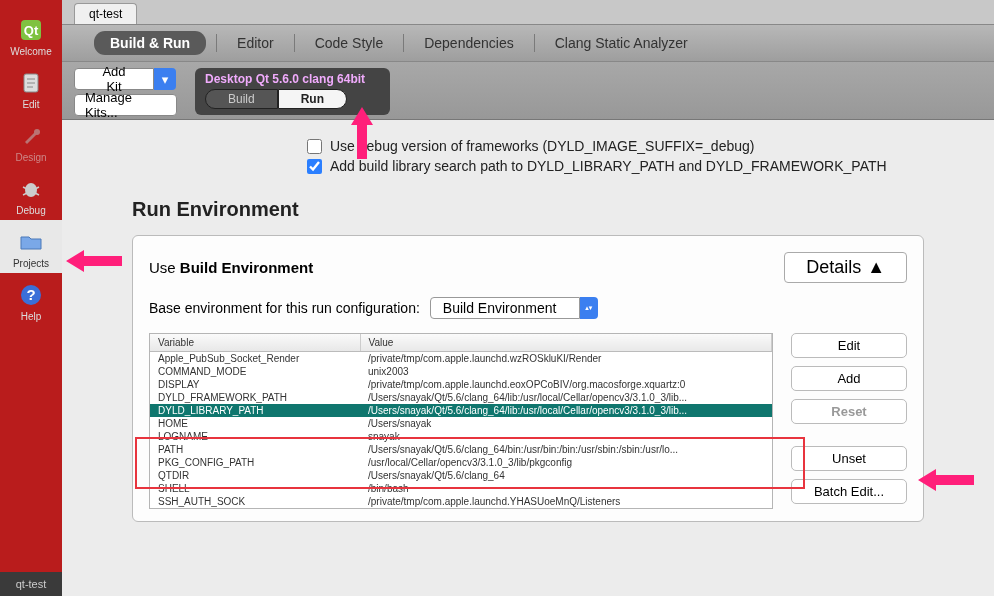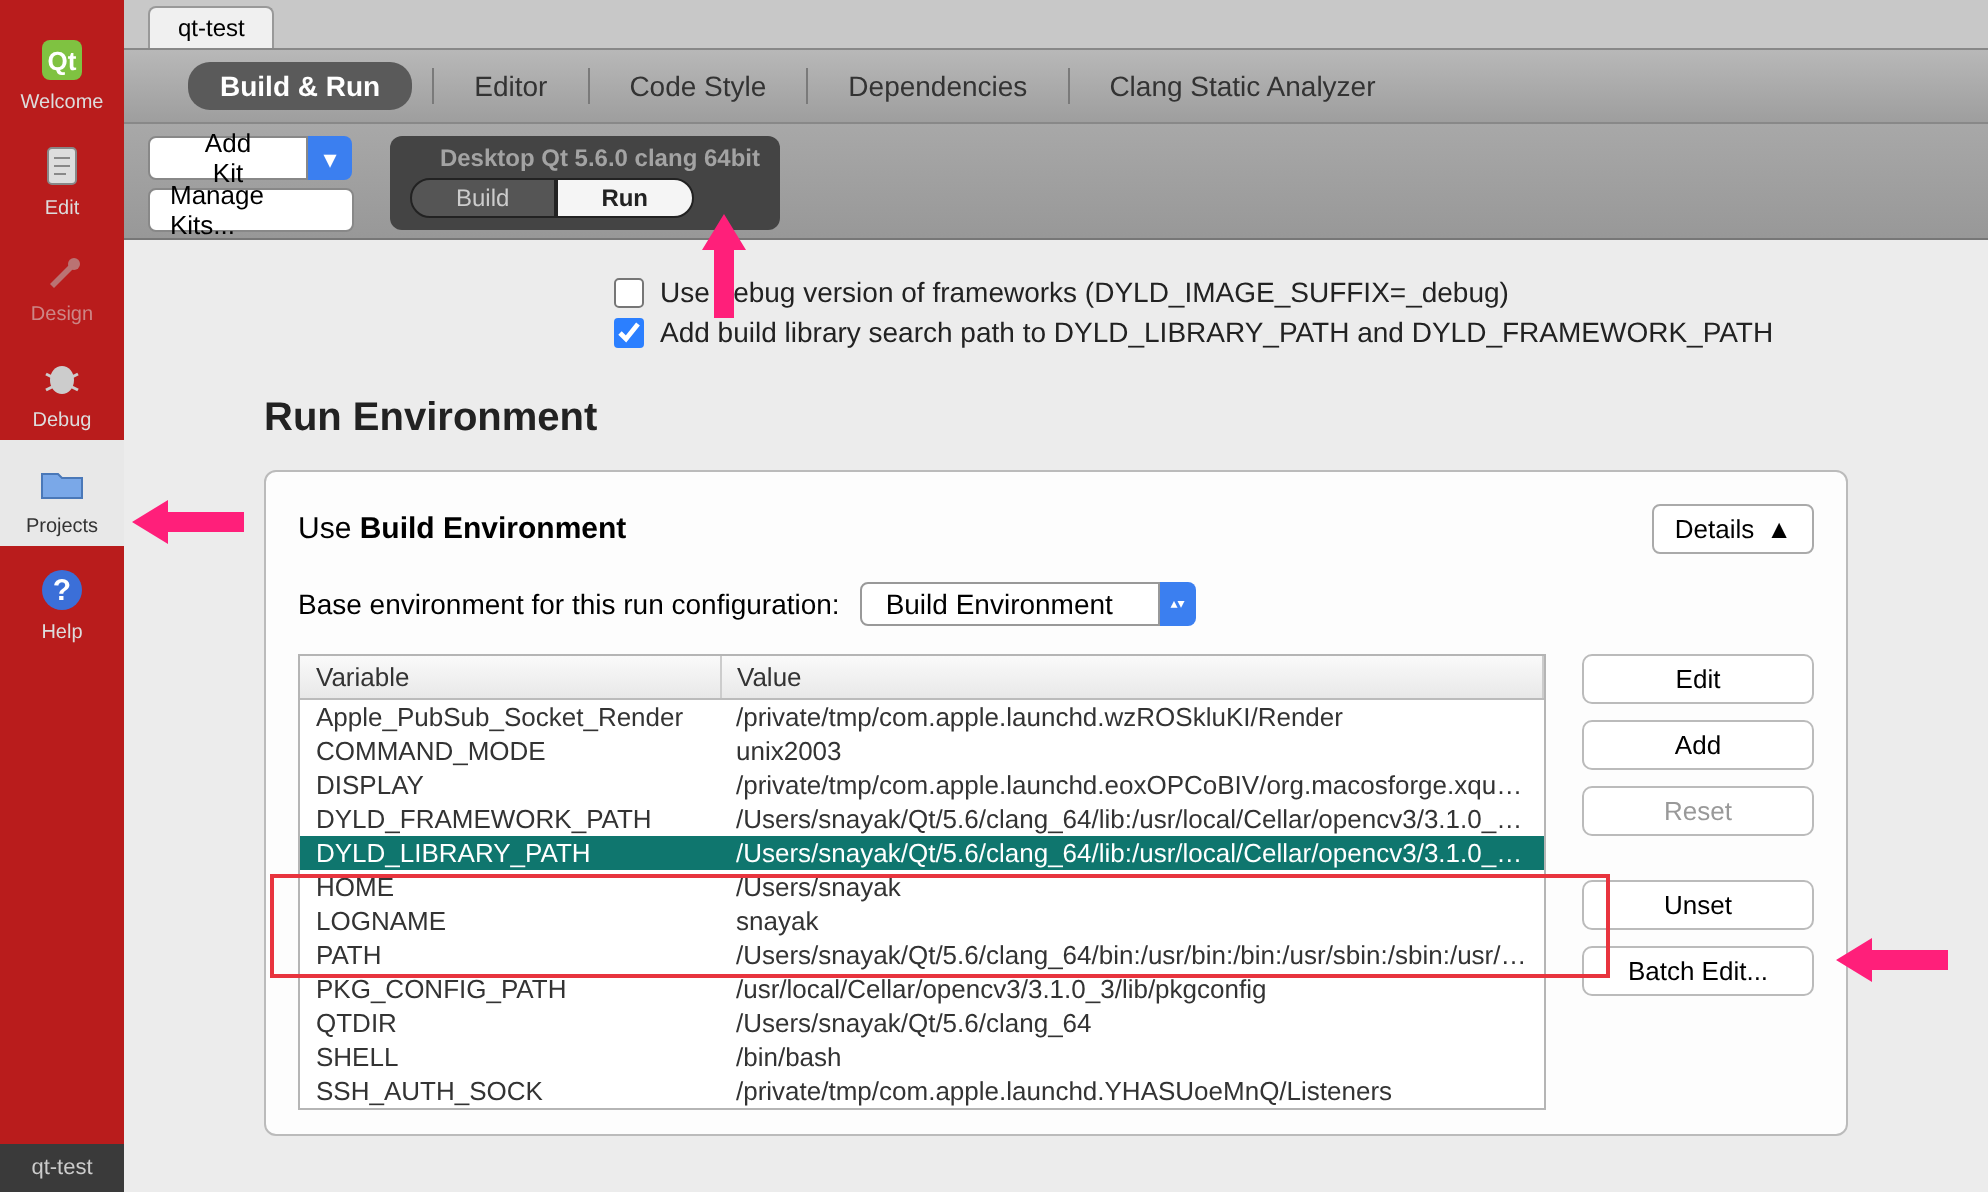--- a/index.html
+++ b/index.html
@@ -28,50 +28,50 @@
 .topnav-pill { background: #5a5a5a; color: #fff; border-radius: 11px; padding: 4px 16px; font-size: 14px; font-weight: 600; margin-right: 10px; }
 
 
 .kitrow { background: linear-gradient(#a8a8a8, #989898); height: 58px; display: flex; align-items: flex-start; padding: 6px 12px; gap: 18px; border-bottom: 1px solid #777; }
 .kit-left { display: flex; flex-direction: column; gap: 4px; }
 .kit-select { display: flex; }
 .kit-select .sel-body { background: #fff; border: 1px solid #888; border-radius: 4px 0 0 4px; padding: 2px 24px; font-size: 13px; height: 22px; display: flex; align-items: center; width: 80px; text-align: center; }
 .kit-select .sel-btn { background: #3b7ff0; width: 22px; height: 22px; border-radius: 0 4px 4px 0; display: flex; align-items: center; justify-content: center; color: #fff; }
 .kit-manage { background: #fff; border: 1px solid #888; border-radius: 4px; padding: 2px 10px; font-size: 13px; height: 22px; display: flex; align-items: center; width: 103px; }
 .kit-box { background: #444; border-radius: 6px; padding: 4px 10px 6px; color: #fff; width: 195px; }
-.kit-box-title { font-size: 12px; color: #a3a3a3; font-weight: 600; margin-bottom: 3px; text-align: right; }
+.kit-box-title { font-size: 12px; color: #f0abfc; font-weight: 600; margin-bottom: 3px; }
 .kit-toggle { display: flex; }
 .kit-toggle span { font-size: 12px; padding: 2px 22px; border: 1px solid #222; cursor: pointer; }
 .kit-toggle .build { background: #555; color: #ccc; border-radius: 10px 0 0 10px; }
 .kit-toggle .run { background: #f5f5f5; color: #222; font-weight: 600; border-radius: 0 10px 10px 0; }
 
 
 .content { flex: 1; overflow: auto; background: #ececec; padding: 0 0 0 0; position: relative; }
 .truncated-top { height: 16px; background: #ececec; overflow: hidden; padding-left: 70px; color: #444; font-size: 14px; white-space: nowrap; }
 .cb-row { display: flex; align-items: center; gap: 8px; padding: 2px 0 2px 245px; font-size: 14px; color: #222; }
 .cb-row input[type=checkbox] { width: 15px; height: 15px; accent-color: #2b7fff; }
 .section-title { font-size: 20px; font-weight: 700; padding: 22px 0 10px 70px; color: #222; }
 .env-panel { margin: 4px 70px 10px 70px; border: 1px solid #bbb; border-radius: 6px; background: #fdfdfd; padding: 16px 16px 12px; }
 .env-head { display: flex; align-items: center; justify-content: space-between; margin-bottom: 14px; }
 .env-head .text { font-size: 15px; } .env-head .text b { font-weight: 700; }
-.details-btn { background: #fff; border: 1px solid #aaa; border-radius: 4px; padding: 4px 10px; font-size: 13px; display: flex; align-items: center; gap: 6px; }
+.details-btn { background: #fff; border: 1px solid #aaa; border-radius: 4px; padding: 4px 21px; font-size: 18px; display: flex; align-items: center; gap: 6px; }
 .base-row { display: flex; align-items: center; gap: 10px; font-size: 14px; margin-bottom: 14px; }
 .base-row .sel { display: flex; align-items: center; }
 .base-row .sel-body { background: #fff; border: 1px solid #999; border-radius: 4px 0 0 4px; padding: 2px 12px; height: 22px; display: flex; align-items: center; width: 150px; }
 .base-row .sel-btn { background: #3b7ff0; width: 18px; height: 22px; border-radius: 0 4px 4px 0; display: flex; flex-direction: column; align-items: center; justify-content: center; color: #fff; font-size: 7px; }
 
 .env-body { display: flex; gap: 18px; }
 .env-table-wrap { flex: 1; border: 1px solid #b5b5b5; background: #fff; position: relative; }
-.env-table { width: 100%; border-collapse: collapse; font-size: 13px; table-layout: fixed; }
+.env-table { width: 100%; border-collapse: collapse; font-size: 10px; table-layout: fixed; }
 .env-table th { background: linear-gradient(#fafafa,#e8e8e8); text-align: left; font-weight: 400; padding: 3px 8px; border-bottom: 1px solid #bbb; border-right: 1px solid #ccc; color: #333; }
 .env-table td { padding: 1px 8px; white-space: nowrap; overflow: hidden; text-overflow: ellipsis; color: #333; }
 .env-table tr.selected td { background: #0f766e; color: #fff; }
 .env-buttons { width: 116px; display: flex; flex-direction: column; gap: 8px; }
 .env-buttons button { background: #fff; border: 1px solid #bbb; border-radius: 5px; padding: 4px 0; font-size: 13px; cursor: pointer; }
-.env-buttons button.disabled { color: #999; }
+.env-buttons button.disabled { color: #999; font-weight: bold; }
 .env-buttons .gap { height: 6px; }
 
 
 .arrow { position: absolute; }
 .arrow svg { display: block; }
 .highlight-box { position: absolute; border: 2px solid #e8343e; pointer-events: none; }
 </style>
 </head>
 <body>
 

